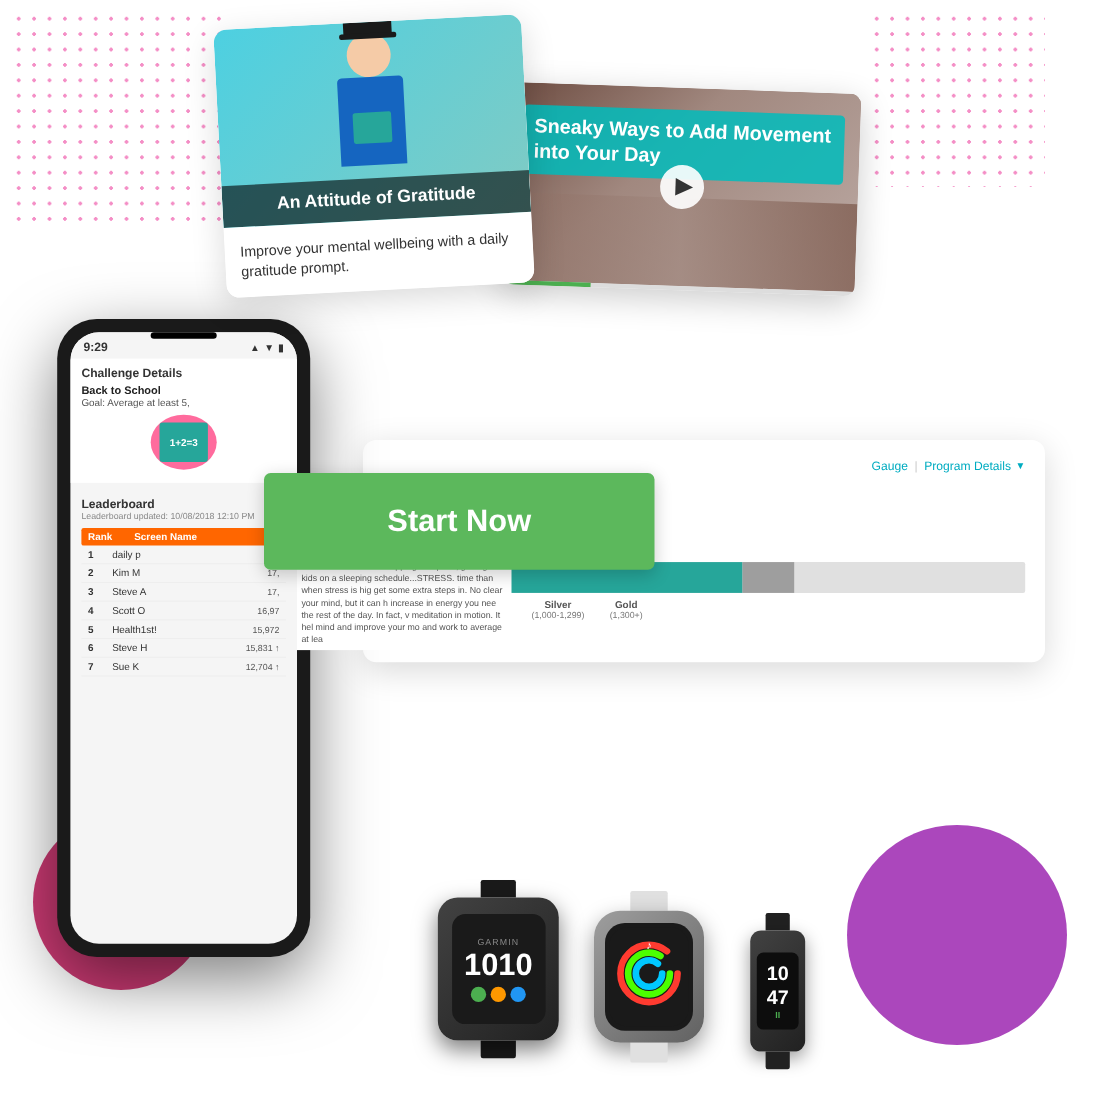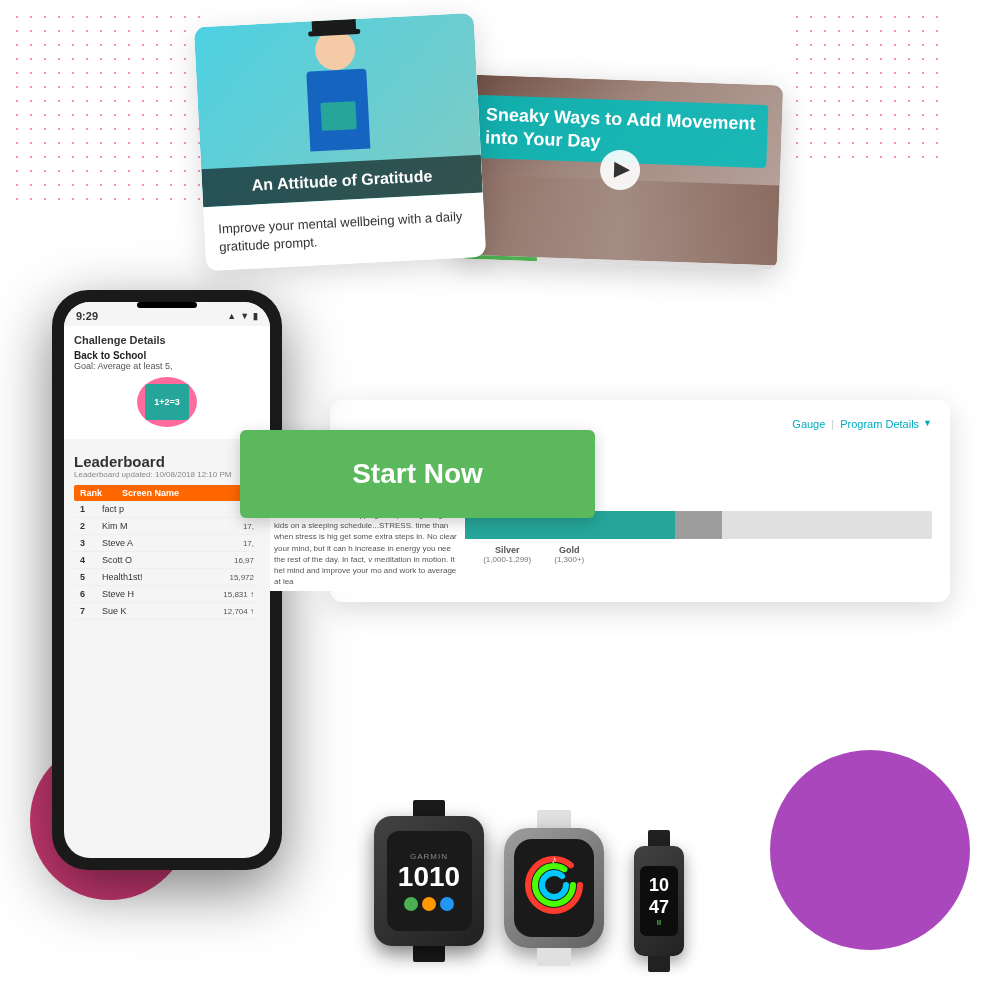--- a/index.html
+++ b/index.html
@@ -146,21 +146,21 @@
       justify-content: center;
       font-size: 9px;
       color: white;
       font-weight: bold;
     }
     .phone-leaderboard-section {
       margin-top: 8px;
       padding: 6px 10px;
     }
     .leaderboard-title {
-      font-size: 15px;
+      font-size: 11px;
       font-weight: bold;
       color: #333;
     }
     .leaderboard-updated {
       font-size: 8px;
       color: #888;
       margin-bottom: 6px;
     }
     .leaderboard-header {
       display: flex;
@@ -470,23 +470,23 @@
       line-height: 1.4;
       z-index: 20;
       background: white;
       padding: 4px;
     }
 
     
     .watches-container {
       position: absolute;
       bottom: 40px;
-      left: 364px;
-      display: flex;
-      gap: 0;
+      left: 388px;
+      display: flex;
+      gap: 12px;
       z-index: 25;
       align-items: flex-end;
     }
     .watch-garmin {
       width: 130px;
       height: 160px;
       position: relative;
     }
     .watch-case-garmin {
       width: 110px;
@@ -669,21 +669,21 @@
         <div class="phone-leaderboard-section">
           <div class="leaderboard-title">Leaderboard</div>
           <div class="leaderboard-updated">Leaderboard updated: 10/08/2018 12:10 PM</div>
           <div class="leaderboard-header">
             <span>Rank</span>
             <span>Screen Name</span>
           </div>
           <div id="leaderboard-rows">
               <div class="leaderboard-row">
         <span class="leaderboard-rank">1</span>
-        <span class="leaderboard-name">fact p</span>
+        <span class="leaderboard-name">daily p</span>
         <span class="leaderboard-score">25,</span>
       </div>
               <div class="leaderboard-row">
         <span class="leaderboard-rank">2</span>
         <span class="leaderboard-name">Kim M</span>
         <span class="leaderboard-score">17,</span>
       </div>
               <div class="leaderboard-row">
         <span class="leaderboard-rank">3</span>
         <span class="leaderboard-name">Steve A</span>

